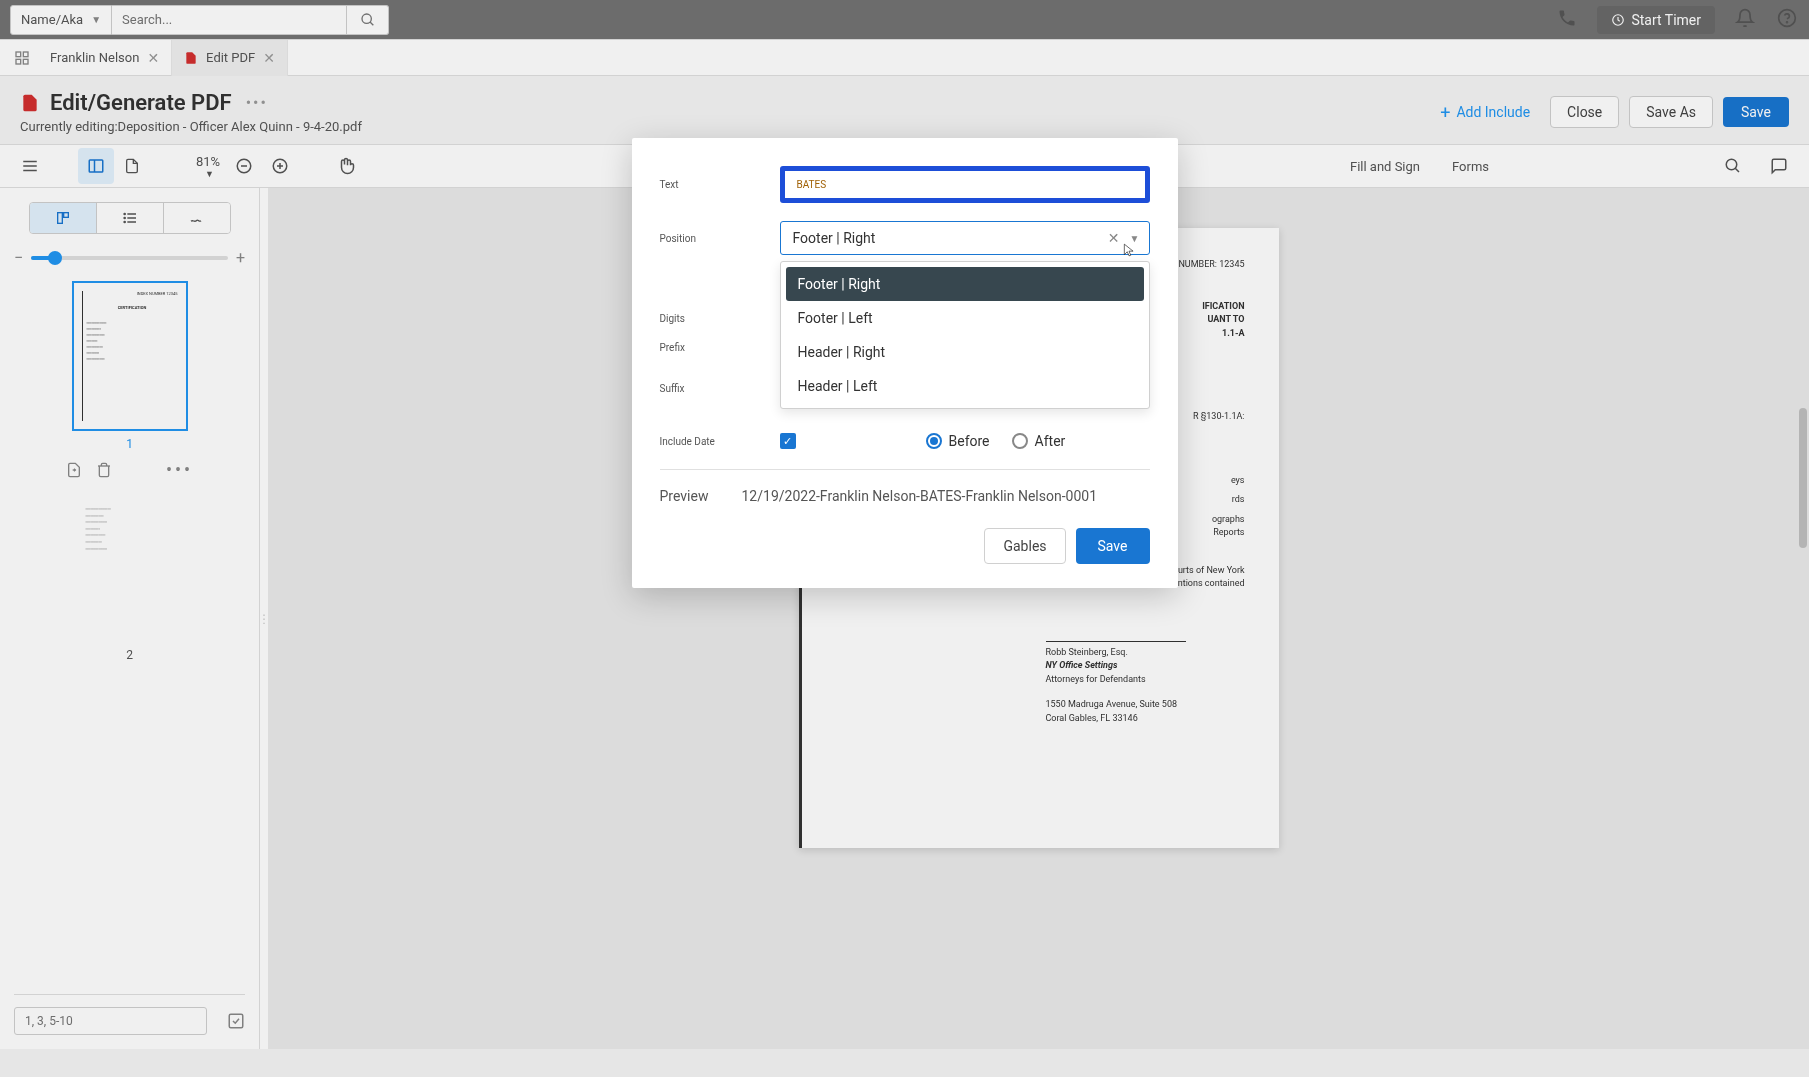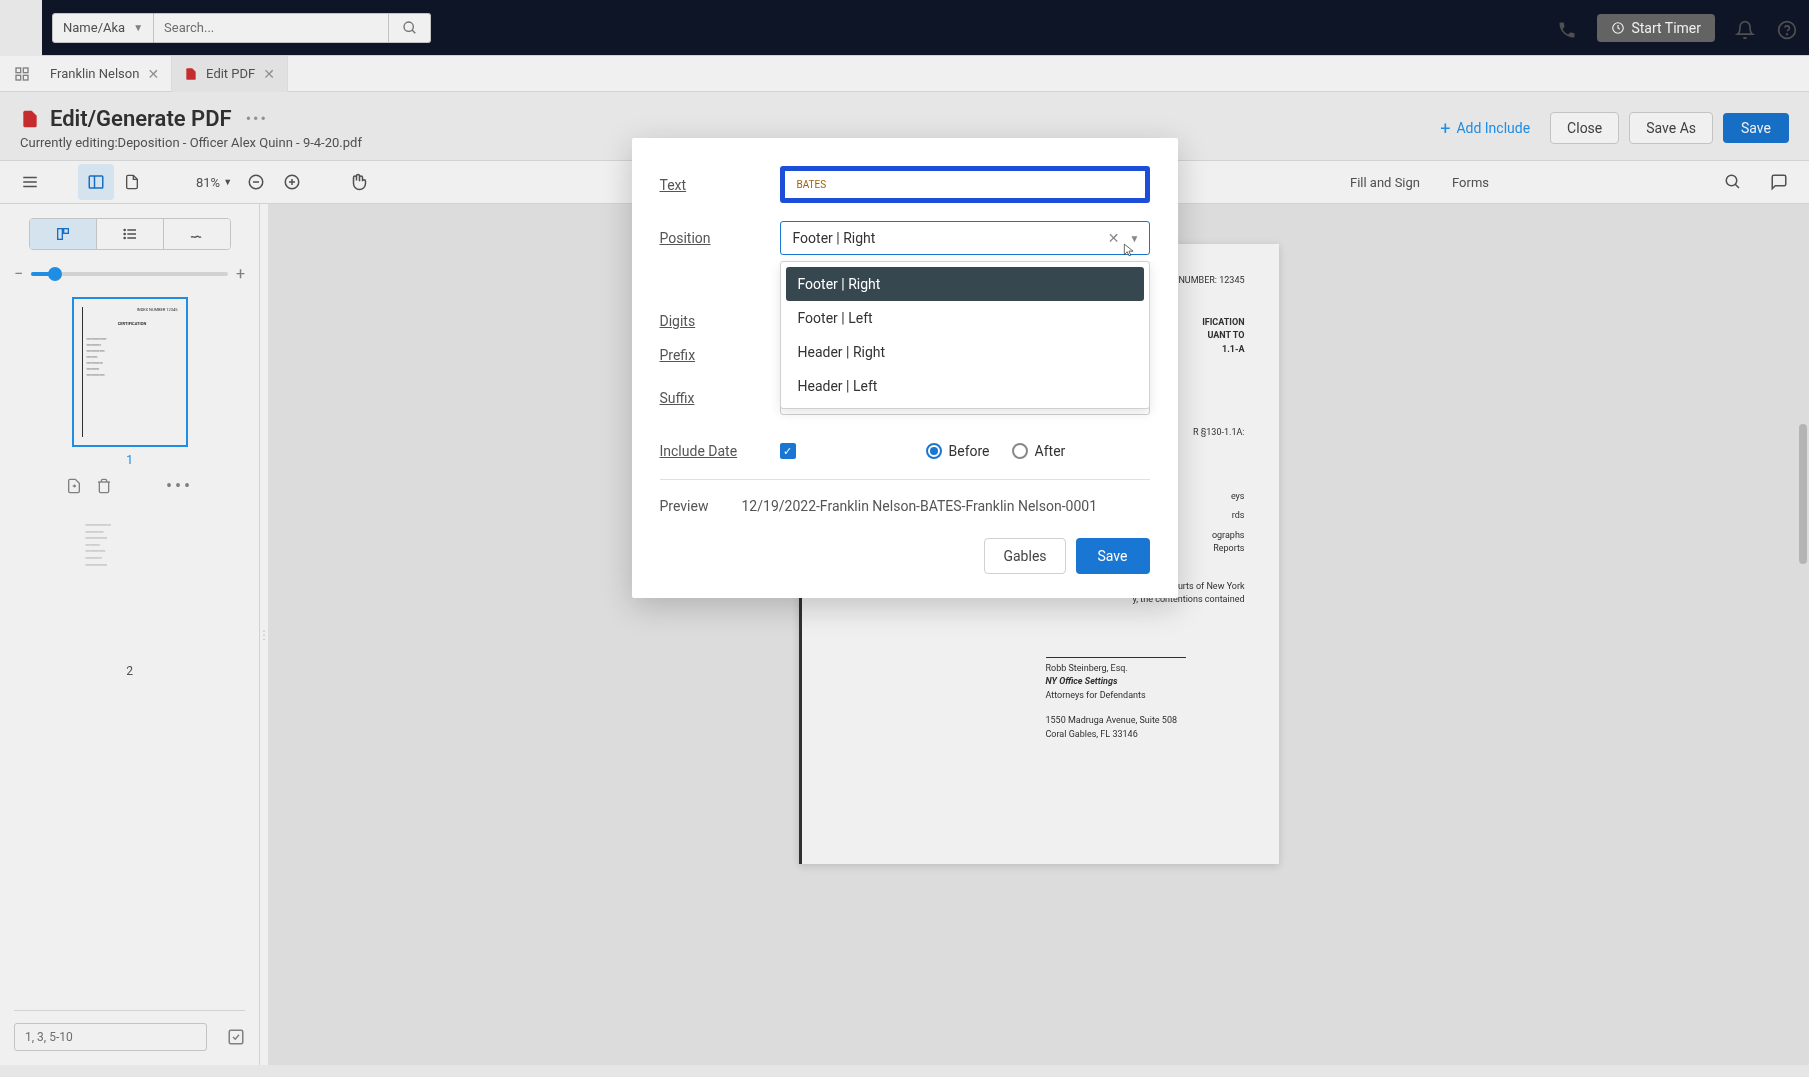--- a/index.html
+++ b/index.html
@@ -1,24 +1,24 @@
 <!DOCTYPE html>
 <html><head>
   <meta charset="utf-8">
   <style>
     * { margin: 0; padding: 0; box-sizing: border-box; font-family: -apple-system, BlinkMacSystemFont, "Segoe UI", Roboto, sans-serif; }
     body { background: #f5f5f5; width: 1809px; height: 1077px; overflow: hidden; position: relative; }
     
     
-    .top-bar { height: 56px; background: #0f172a; display: flex; align-items: center; padding: 0 10px; border-bottom: 1px solid #e0e0e0; margin-left: 42px; }
+    .top-bar { height: 40px; background: #737373; display: flex; align-items: center; padding: 0 10px; border-bottom: 1px solid #e0e0e0; }
     .search-type { display: flex; align-items: center; background: #fff; border: 1px solid #d0d0d0; border-radius: 3px 0 0 3px; height: 30px; padding: 0 10px; font-size: 13px; color: #555; }
     .search-type .chev { margin-left: 8px; font-size: 10px; color: #888; }
     .search-input { height: 30px; width: 235px; border: 1px solid #d0d0d0; border-left: none; padding: 0 10px; font-size: 13px; color: #888; }
     .search-btn { height: 30px; width: 42px; border: 1px solid #d0d0d0; border-left: none; border-radius: 0 3px 3px 0; background: #fff; display: flex; align-items: center; justify-content: center; }
-    .top-right { margin-left: auto; display: flex; align-items: flex-end; gap: 18px; }
+    .top-right { margin-left: auto; display: flex; align-items: flex-start; gap: 18px; }
     .timer-btn { background: #6a6a6a; color: #fff; padding: 6px 14px; border-radius: 4px; font-size: 14px; display: flex; align-items: center; gap: 6px; }
     .icon-btn { width: 24px; height: 24px; display: flex; align-items: center; justify-content: center; color: #555; }
     
     
     .tabs-row { height: 36px; background: #fff; display: flex; align-items: center; border-bottom: 1px solid #e0e0e0; padding-left: 6px; }
     .grid-icon { width: 32px; height: 32px; display: flex; align-items: center; justify-content: center; color: #888; }
     .tab { display: flex; align-items: center; padding: 0 12px; height: 36px; font-size: 13px; color: #555; border-right: 1px solid #e8e8e8; gap: 8px; }
     .tab.active { background: #f0f0f0; }
     .tab-close { color: #999; font-size: 14px; cursor: pointer; }
     .pdf-icon-sm { color: #d32f2f; font-size: 14px; }
@@ -32,21 +32,21 @@
     .subtitle { font-size: 13px; color: #555; margin-top: 4px; }
     .title-actions { margin-left: auto; display: flex; align-items: center; gap: 10px; }
     .add-doc { color: #2196f3; font-size: 14px; display: flex; align-items: center; gap: 6px; padding: 0 10px; }
     .btn-outline { border: 1px solid #d0d0d0; background: #fff; padding: 7px 16px; border-radius: 4px; font-size: 14px; color: #444; }
     .btn-primary { background: #1976d2; color: #fff; border: none; padding: 7px 18px; border-radius: 4px; font-size: 14px; }
     
     
     .toolbar-row { height: 44px; border-top: 1px solid #e0e0e0; border-bottom: 1px solid #e0e0e0; background: #fff; display: flex; align-items: center; padding: 0 12px; }
     .tb-btn { width: 36px; height: 36px; display: flex; align-items: center; justify-content: center; color: #555; }
     .tb-btn.active { background: #e3f2fd; border-radius: 4px; }
-    .zoom-level { font-size: 13px; color: #555; padding: 0 6px; display: flex; align-items: center; }
+    .zoom-level { font-size: 13px; color: #555; padding: 0 6px; display: flex; align-items: center; flex-direction: column; }
     .zoom-level .chev { font-size: 9px; margin-left: 3px; }
     .tb-spacer { flex: 1; }
     .tb-text { font-size: 13px; color: #555; padding: 0 16px; }
     .tb-right { display: flex; align-items: center; gap: 10px; }
     
     
     .main-area { display: flex; height: calc(100% - 216px); position: relative; }
     
     
     .sidebar { width: 260px; background: #fff; border-right: 1px solid #e0e0e0; padding: 14px; display: flex; flex-direction: column; }
@@ -78,21 +78,21 @@
     .doc-sig-line { border-top: 1px solid #333; width: 140px; margin-bottom: 4px; }
     
     
     .scrollbar { position: absolute; right: 2px; top: 220px; width: 8px; height: 140px; background: #c0c0c0; border-radius: 4px; }
     
     
     .overlay { position: absolute; inset: 0; background: rgba(0,0,0,0.06); display: flex; align-items: flex-start; justify-content: center; padding-top: 138px; }
     .modal { width: 546px; background: #fff; border-radius: 2px; box-shadow: 0 8px 32px rgba(0,0,0,0.2); padding: 28px 28px 24px; }
     .modal-title { font-size: 24px; font-weight: 400; color: #333; margin-bottom: 24px; }
     .form-row { display: flex; align-items: center; margin-bottom: 18px; }
-    .form-label { width: 120px; font-size: 14px; color: #555; text-decoration: underline; }
+    .form-label { width: 120px; font-size: 10px; color: #555; }
     .form-input { flex: 1; border: 5px solid #1d4ed8; border-radius: 3px; padding: 8px 12px; font-size: 10px; color: #a16207; }
     .position-wrap { flex: 1; position: relative; }
     .position-input { width: 100%; border: 1.5px solid #1976d2; border-radius: 3px; padding: 8px 12px; font-size: 14px; color: #333; }
     .clear-x { position: absolute; right: 30px; top: 50%; transform: translateY(-50%); color: #888; font-size: 14px; cursor: pointer; }
     .dd-chev { position: absolute; right: 10px; top: 50%; transform: translateY(-50%); color: #888; font-size: 10px; }
     .cursor-icon { position: absolute; right: 14px; top: 60%; font-size: 13px; }
     
     .dropdown { position: absolute; top: 40px; left: 0; right: 0; background: #fff; border: 1px solid #d0d0d0; border-radius: 3px; box-shadow: 0 4px 12px rgba(0,0,0,0.1); z-index: 10; padding: 5px; }
     .dd-option { padding: 9px 12px; font-size: 14px; color: #333; cursor: pointer; border-radius: 3px;}
     .dd-option.selected { background: #37474f; color: #fff; }

